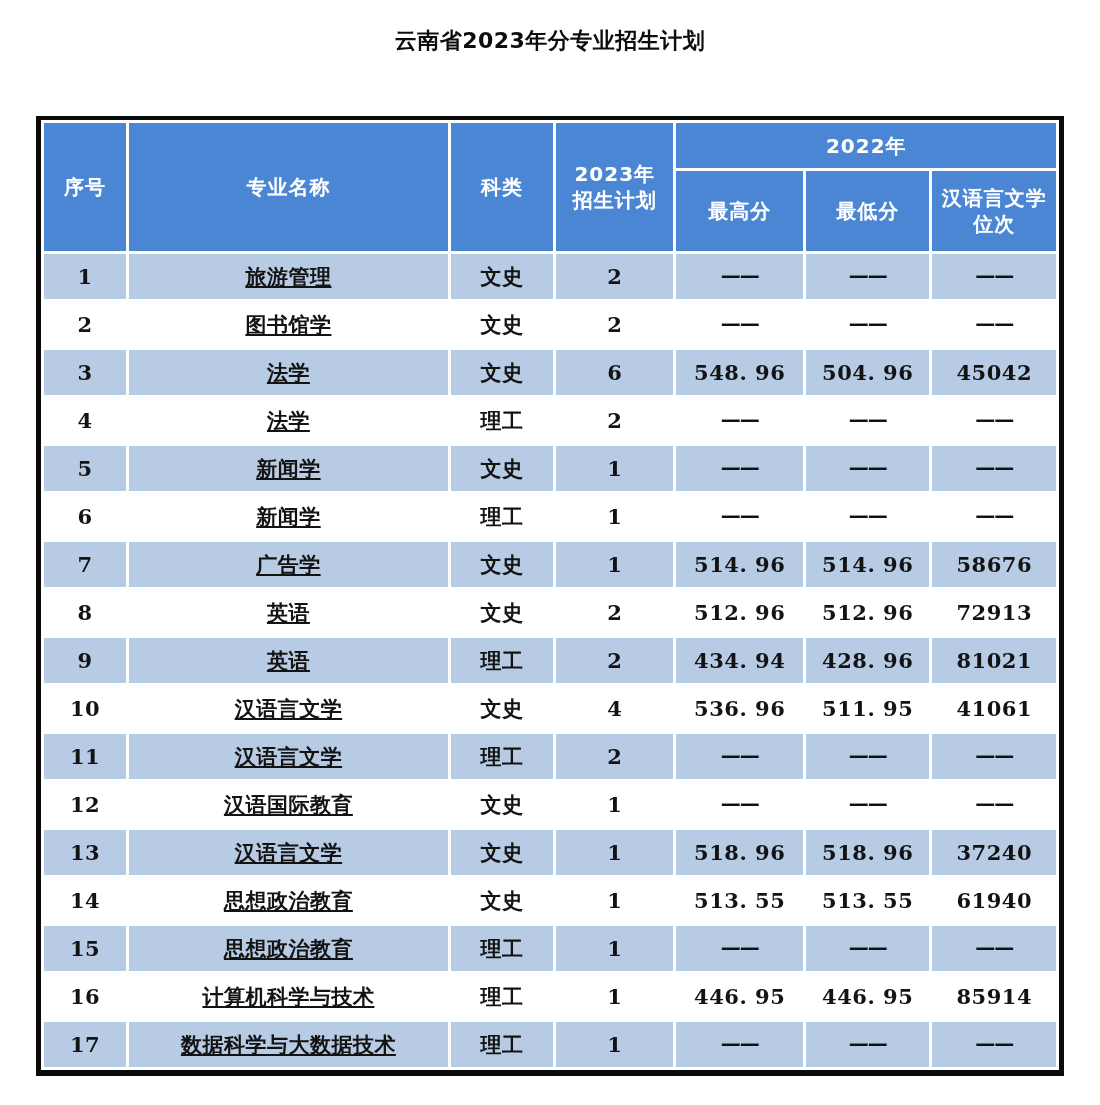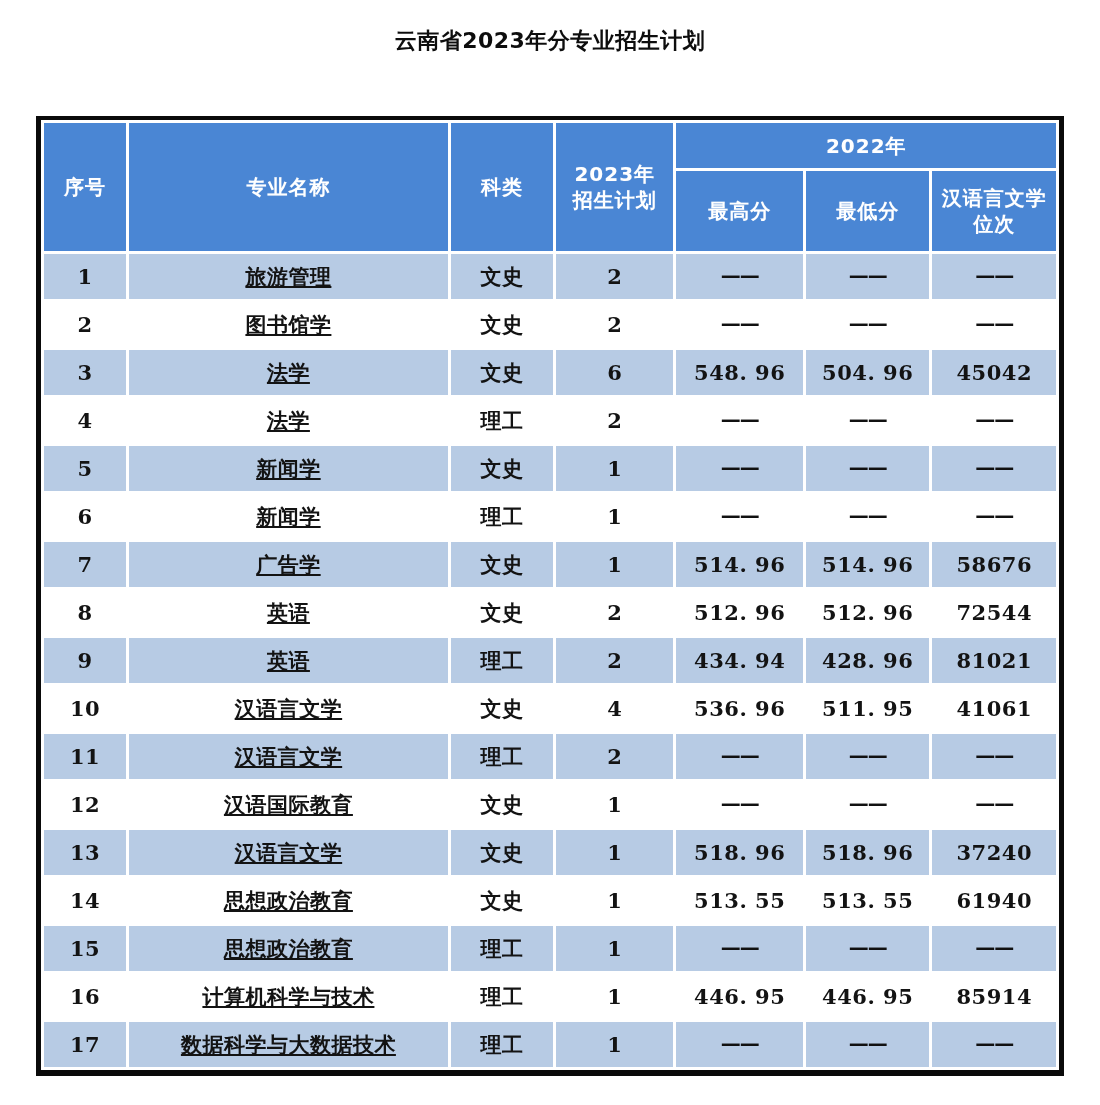--- a/index.html
+++ b/index.html
@@ -240,21 +240,21 @@
             <td class="c-num">514. 96</td>
             <td class="c-num">58676</td>
           </tr>
           <tr class="plain">
             <td class="c-idx">8</td>
             <td class="c-major">英语</td>
             <td class="c-cat">文史</td>
             <td class="c-num">2</td>
             <td class="c-num">512. 96</td>
             <td class="c-num">512. 96</td>
-            <td class="c-num">72544</td>
+            <td class="c-num">72913</td>
           </tr>
           <tr class="shaded">
             <td class="c-idx">9</td>
             <td class="c-major">英语</td>
             <td class="c-cat">理工</td>
             <td class="c-num">2</td>
             <td class="c-num">434. 94</td>
             <td class="c-num">428. 96</td>
             <td class="c-num">81021</td>
           </tr>

